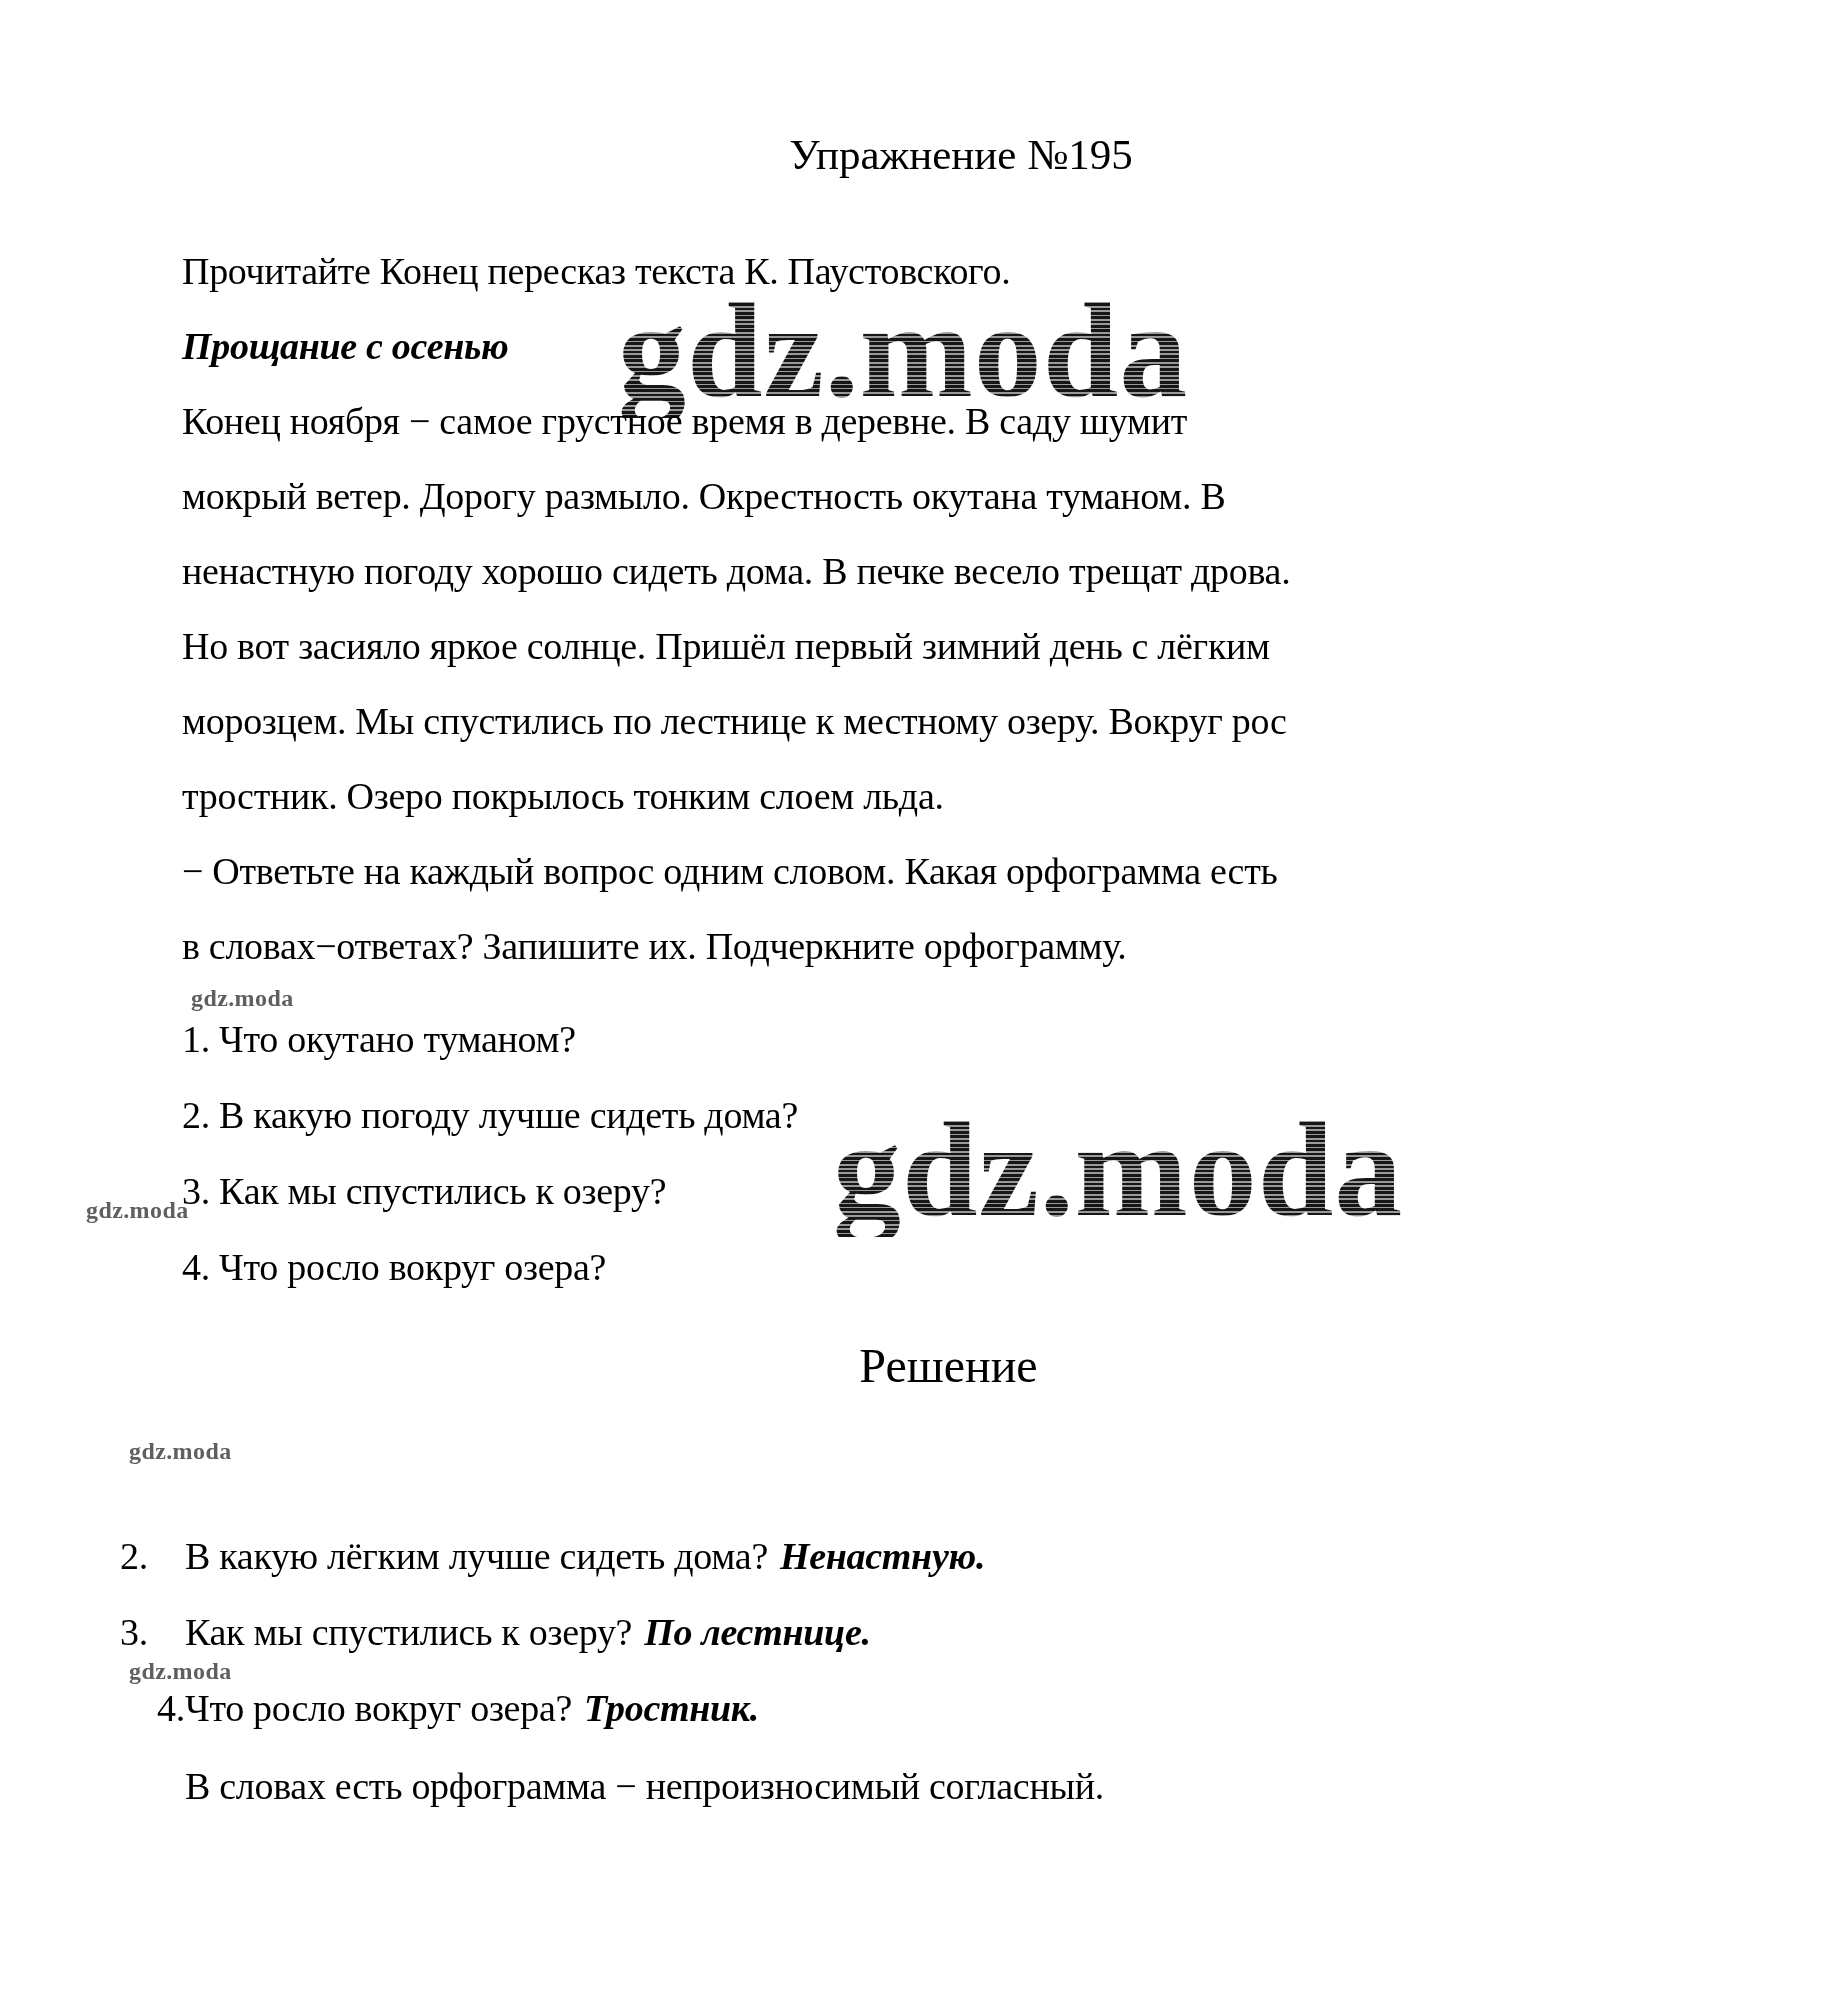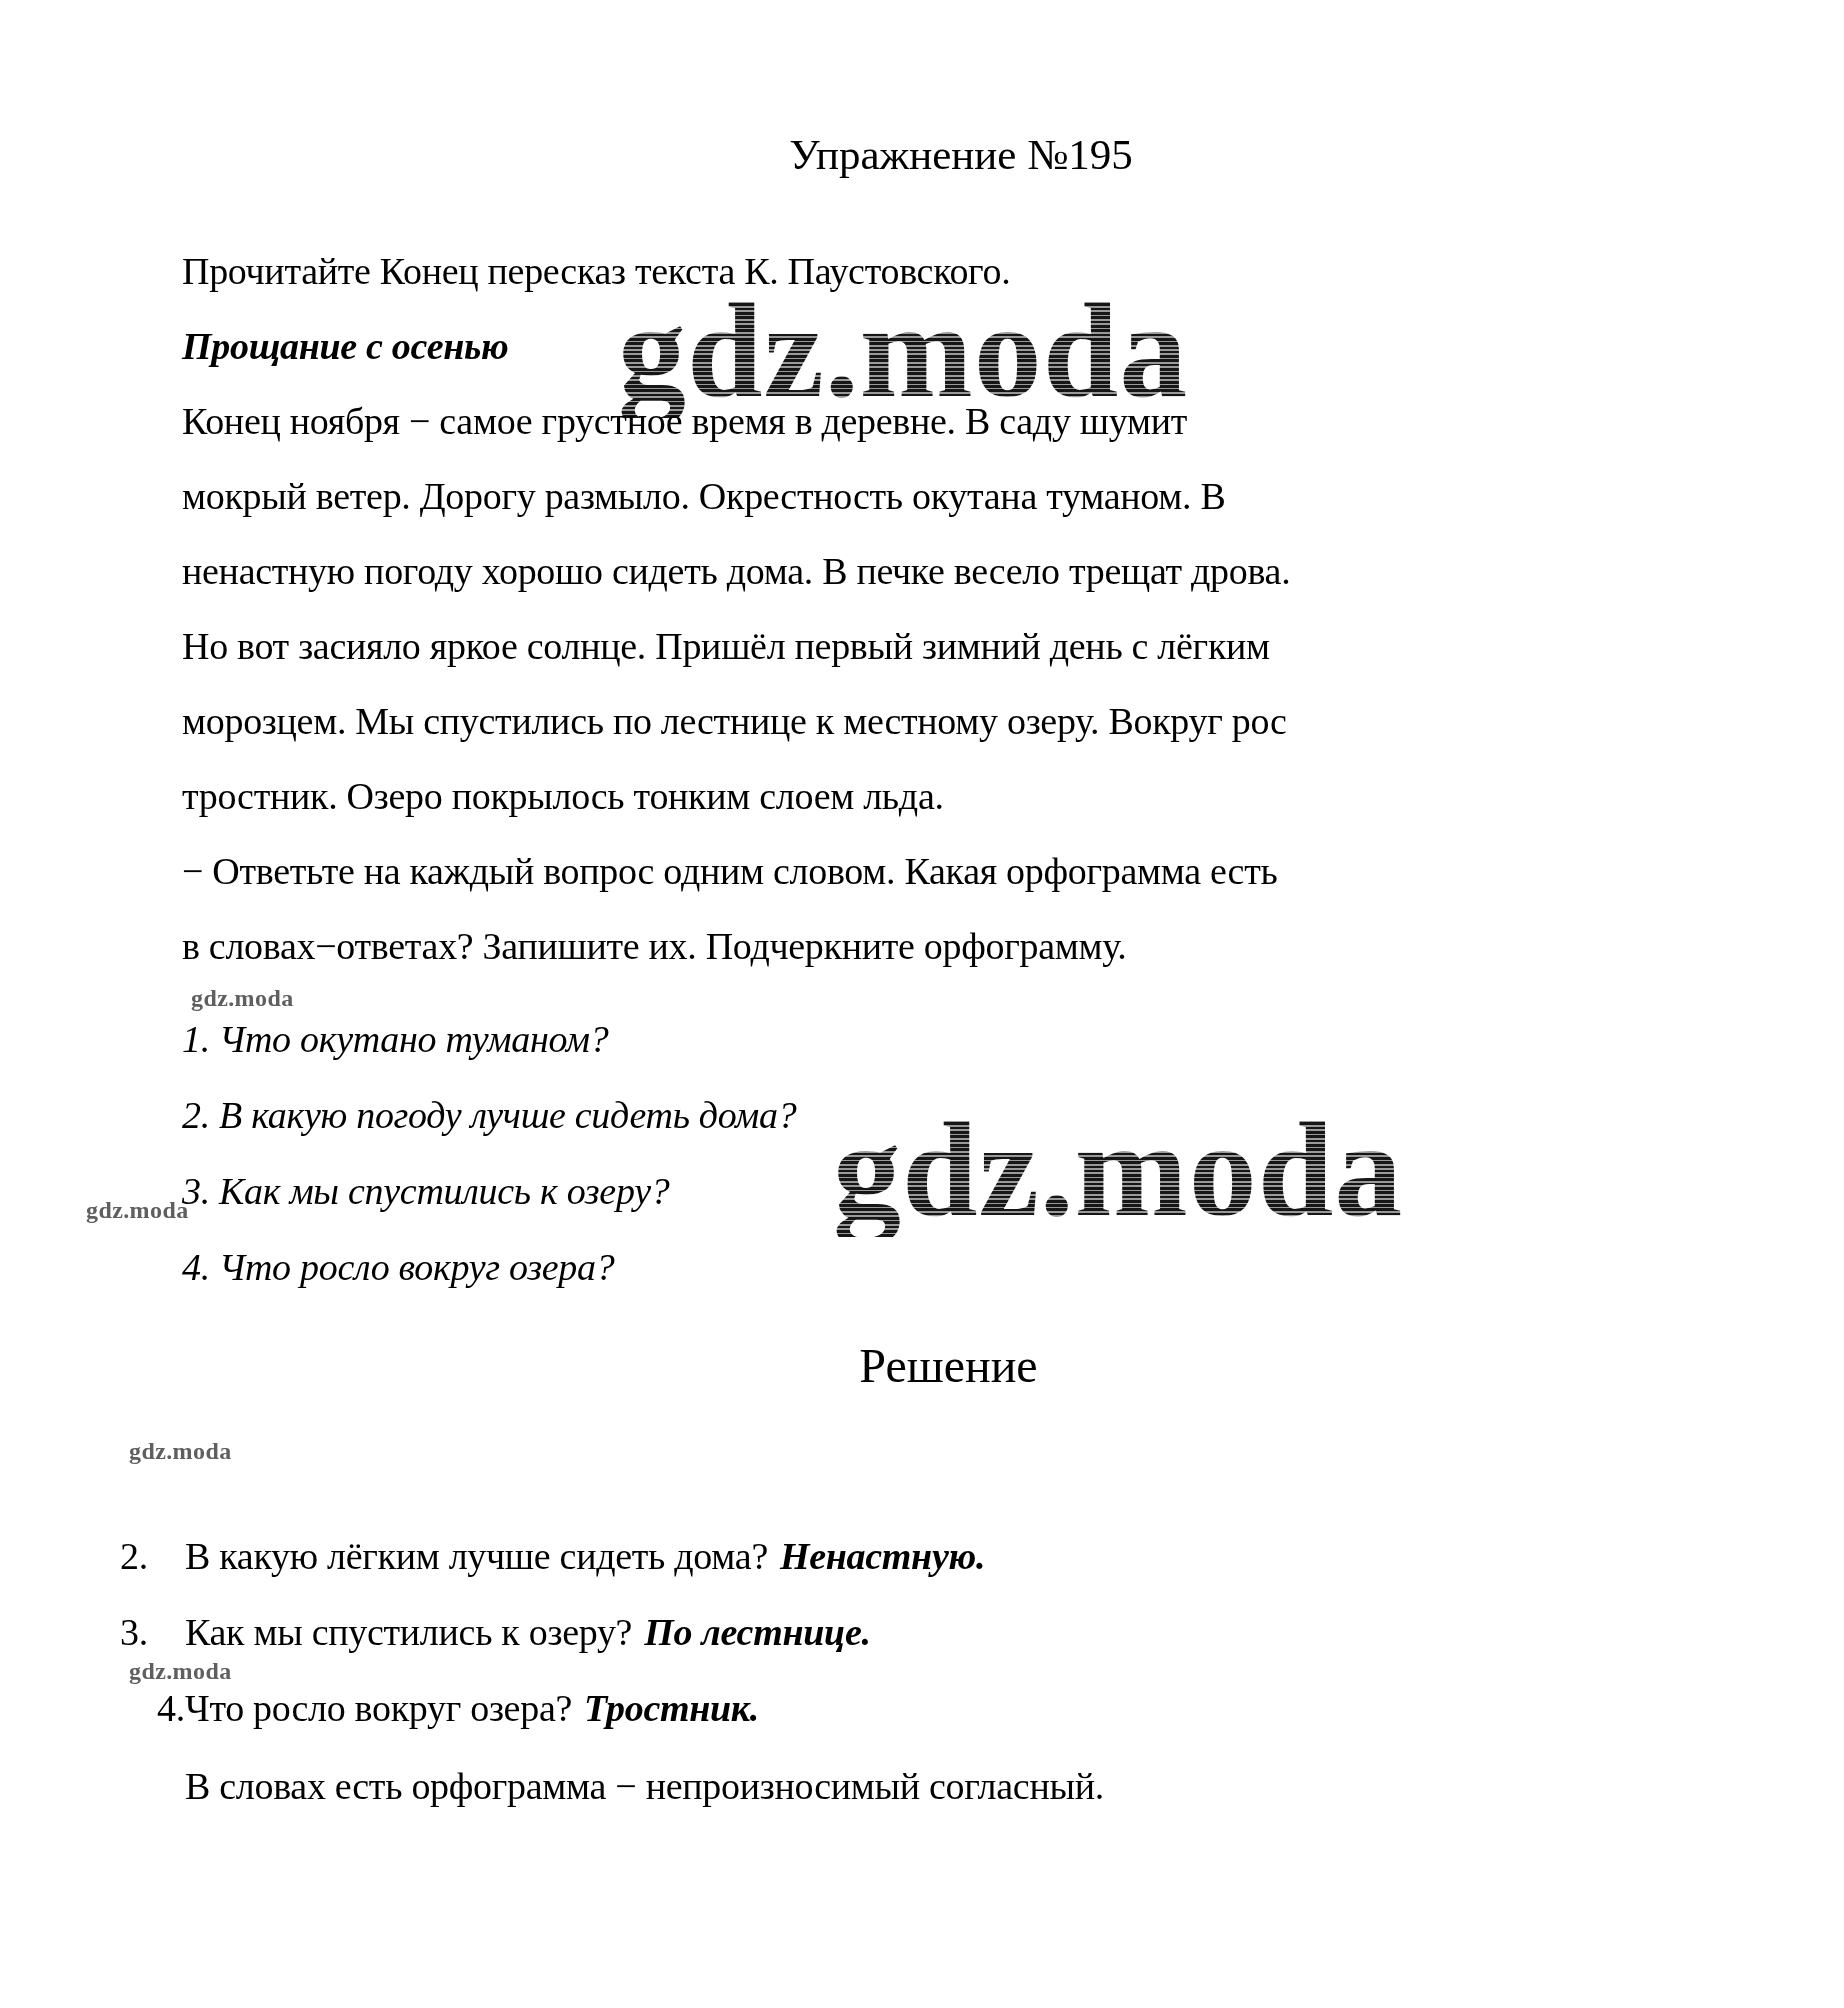--- a/index.html
+++ b/index.html
@@ -35,21 +35,20 @@
   .story-title{
     font-weight:bold;
     font-style:italic;
   }
   .questions{
     position:absolute;
     top:1001px;
     left:182px;
     font-size:38px;
     line-height:76px;
-    font-style:italic;
     letter-spacing:-0.3px;
     white-space:nowrap;
   }
   .sol-heading{
     position:absolute;
     top:1342px;
     left:0;
     width:100%;
     text-align:center;
     text-indent:52px;

